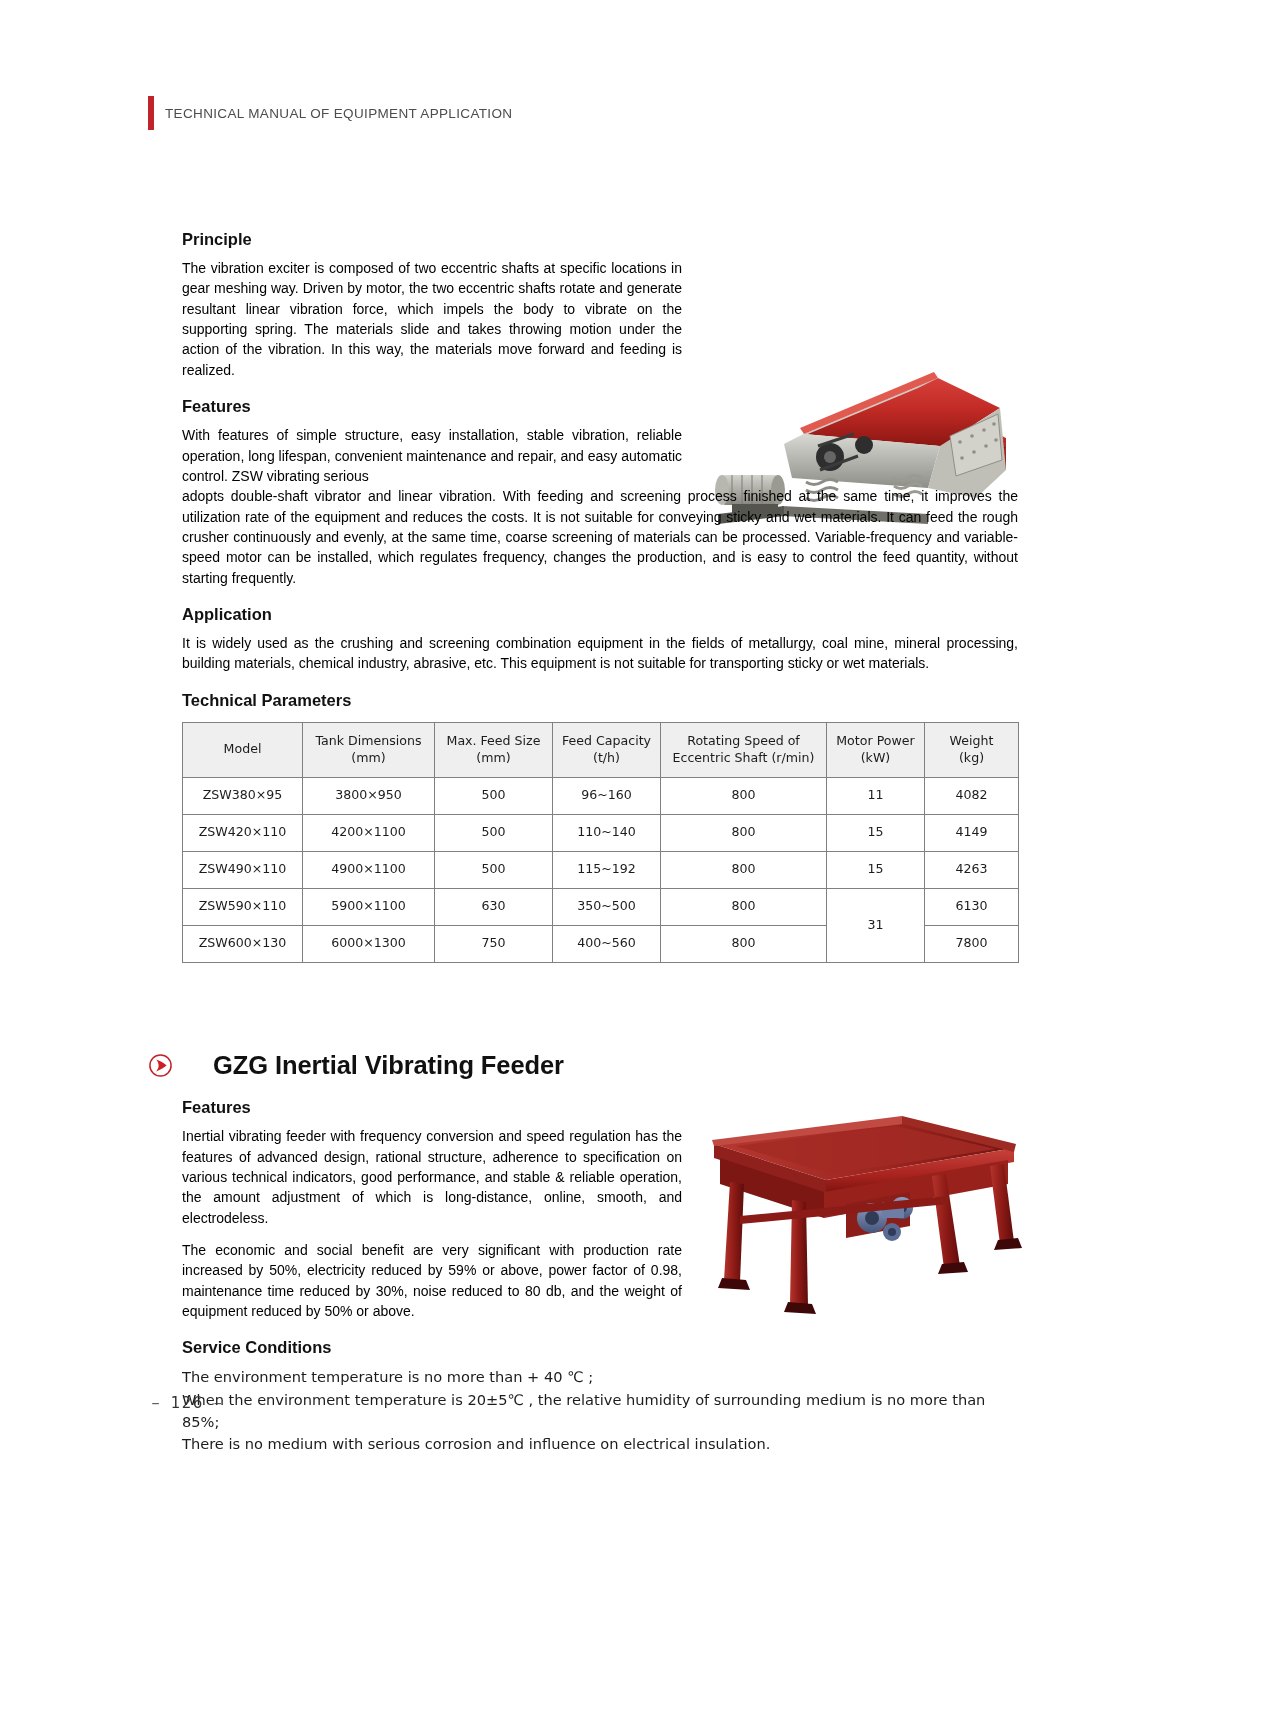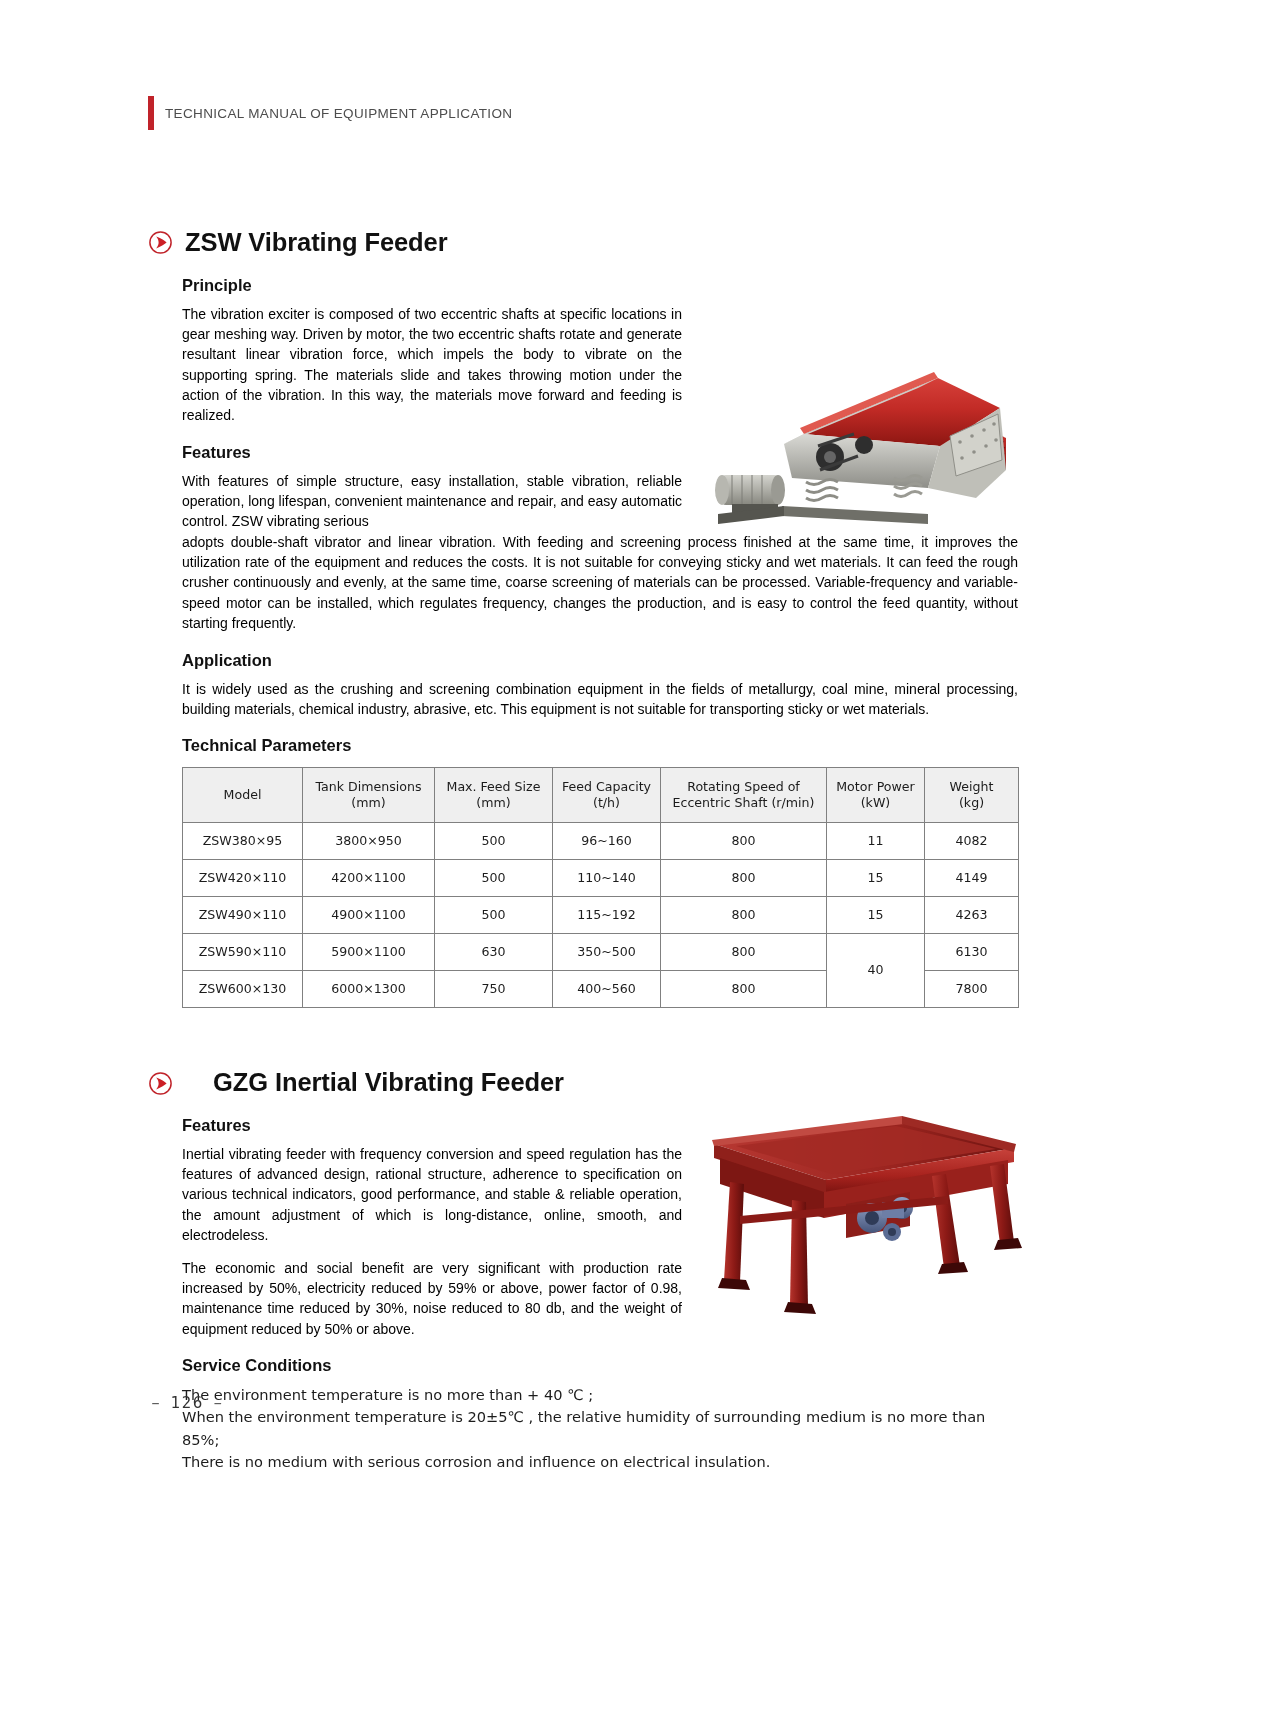--- a/index.html
+++ b/index.html
@@ -317,29 +317,20 @@
         <polygon points="294,70 308,68 318,146 304,148" fill="url(#gzgLeg)"></polygon>
         <polygon points="302,144 322,142 326,152 298,154" fill="#3d0807"></polygon>
       </g>
 
       <polygon points="44,120 252,100 252,108 44,128" fill="#8a1b17"></polygon>
     </svg>
   </div>
 
   <div class="content">
 
-    <div class="sec-head">
-      <span class="bullet-icon">
-        <svg width="25" height="25" viewBox="0 0 25 25" aria-hidden="true">
-          <circle cx="12.5" cy="12.5" r="10.6" fill="#ffffff" stroke="#c0232a" stroke-width="1.5"></circle>
-          <path d="M8.2 6.6 C13.6 8.6 16.6 10.8 18.6 12.5 C16.6 14.2 13.6 16.4 8.2 18.4 C10.2 15.8 10.6 14.2 10.6 12.5 C10.6 10.8 10.2 9.2 8.2 6.6 Z" fill="#cc1f26"></path>
-        </svg>
-      </span>
-      <span class="sec-head-title">ZSW Vibrating Feeder</span>
-    </div>
 
     <div class="sub-head">Principle</div>
     <p class="body narrow">The vibration exciter is composed of two eccentric shafts at specific locations in gear meshing way. Driven by motor, the two eccentric shafts rotate and generate resultant linear vibration force, which impels the body to vibrate on the supporting spring. The materials slide and takes throwing motion under the action of the vibration. In this way, the materials move forward and feeding is realized.</p>
 
     <div class="sub-head tight">Features</div>
     <p class="body narrow" style="margin-bottom:0;">With features of simple structure, easy installation, stable vibration, reliable operation, long lifespan, convenient maintenance and repair, and easy automatic control. ZSW vibrating serious</p>
     <p class="body full">adopts double-shaft vibrator and linear vibration. With feeding and screening process finished at the same time, it improves the utilization rate of the equipment and reduces the costs. It is not suitable for conveying sticky and wet materials. It can feed the rough crusher continuously and evenly, at the same time, coarse screening of materials can be processed. Variable-frequency and variable-speed motor can be installed, which regulates frequency, changes the production, and is easy to control the feed quantity, without starting frequently.</p>
 
     <div class="sub-head tight">Application</div>
     <p class="body full">It is widely used as the crushing and screening combination equipment in the fields of metallurgy, coal mine, mineral processing, building materials, chemical industry, abrasive, etc. This equipment is not suitable for transporting sticky or wet materials.</p>
@@ -415,36 +406,36 @@
             <td>800</td>
             <td>15</td>
             <td>4263</td>
           </tr>
           <tr>
             <td>ZSW590×110</td>
             <td>5900×1100</td>
             <td>630</td>
             <td>350~500</td>
             <td>800</td>
-            <td rowspan="2">40</td>
+            <td rowspan="2">31</td>
             <td>6130</td>
           </tr>
           <tr>
             <td>ZSW600×130</td>
             <td>6000×1300</td>
             <td>750</td>
             <td>400~560</td>
             <td>800</td>
             <td>7800</td>
           </tr>
         </tbody>
       </table>
     </div>
 
-    <div class="sec-head" style="margin-top:62px;gap:40px;">
+    <div class="sec-head" style="margin-top:90px;gap:40px;">
       <span class="bullet-icon">
         <svg width="25" height="25" viewBox="0 0 25 25" aria-hidden="true">
           <circle cx="12.5" cy="12.5" r="10.6" fill="#ffffff" stroke="#c0232a" stroke-width="1.5"></circle>
           <path d="M8.2 6.6 C13.6 8.6 16.6 10.8 18.6 12.5 C16.6 14.2 13.6 16.4 8.2 18.4 C10.2 15.8 10.6 14.2 10.6 12.5 C10.6 10.8 10.2 9.2 8.2 6.6 Z" fill="#cc1f26"></path>
         </svg>
       </span>
       <span class="sec-head-title">GZG Inertial Vibrating Feeder</span>
     </div>
 
     <div class="sub-head">Features</div>

